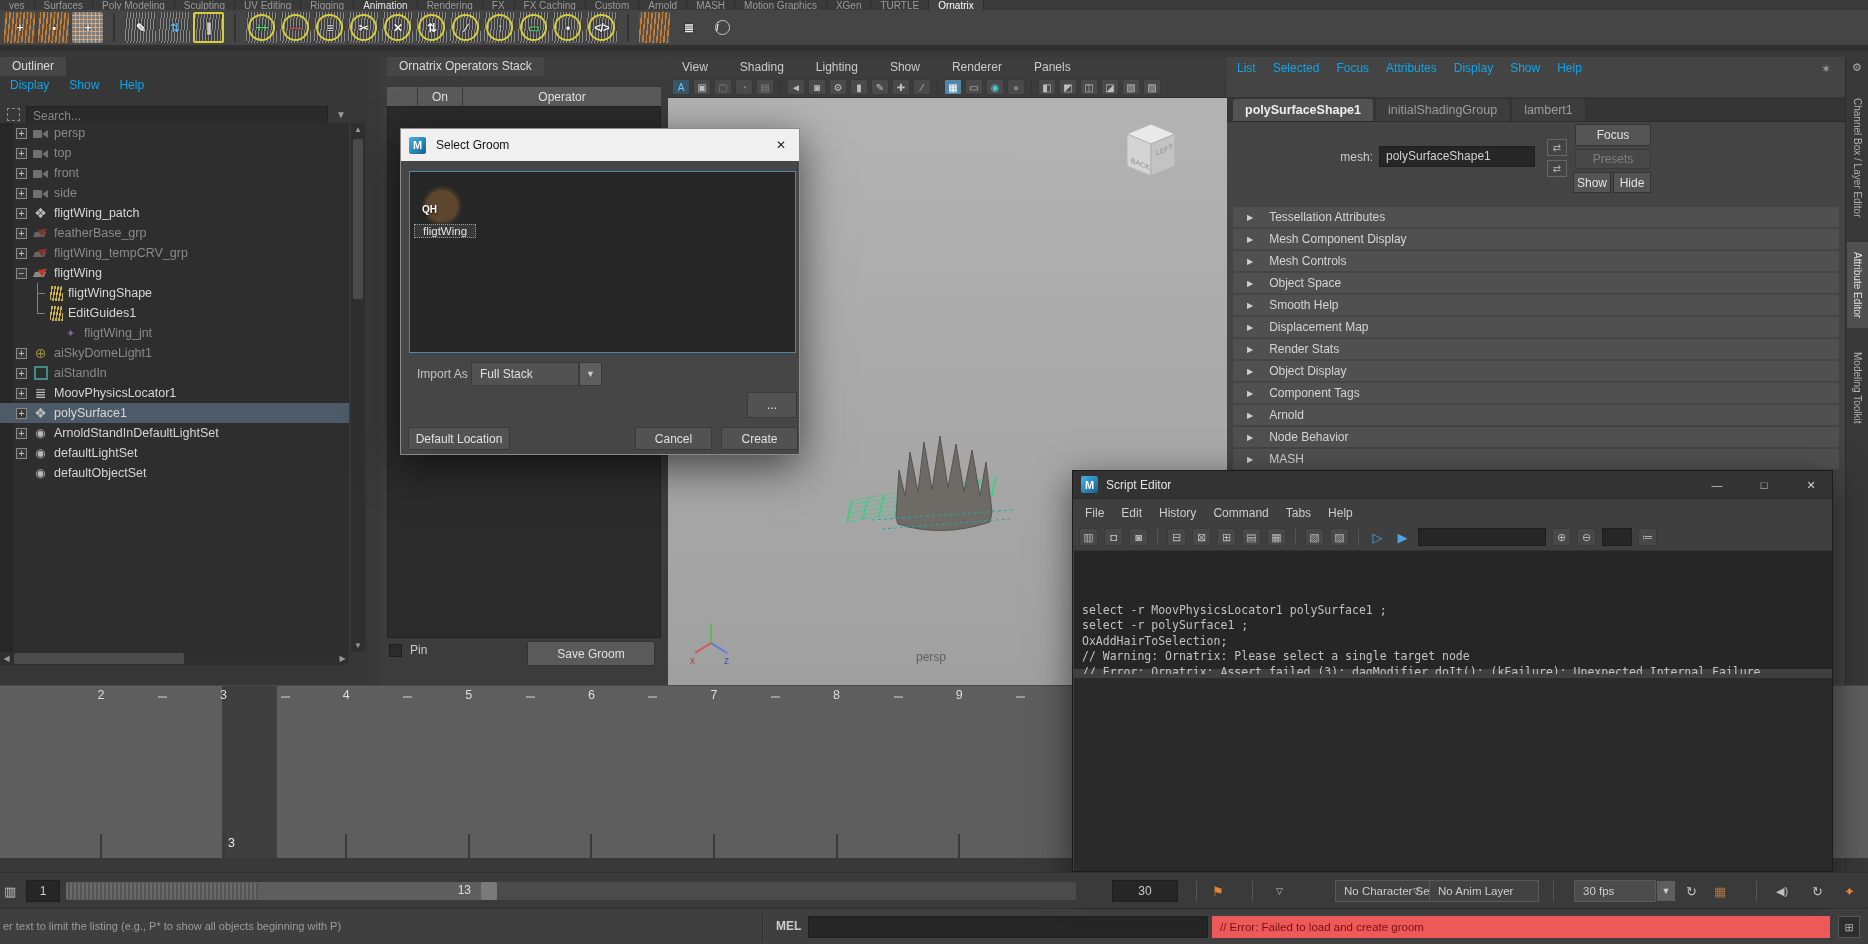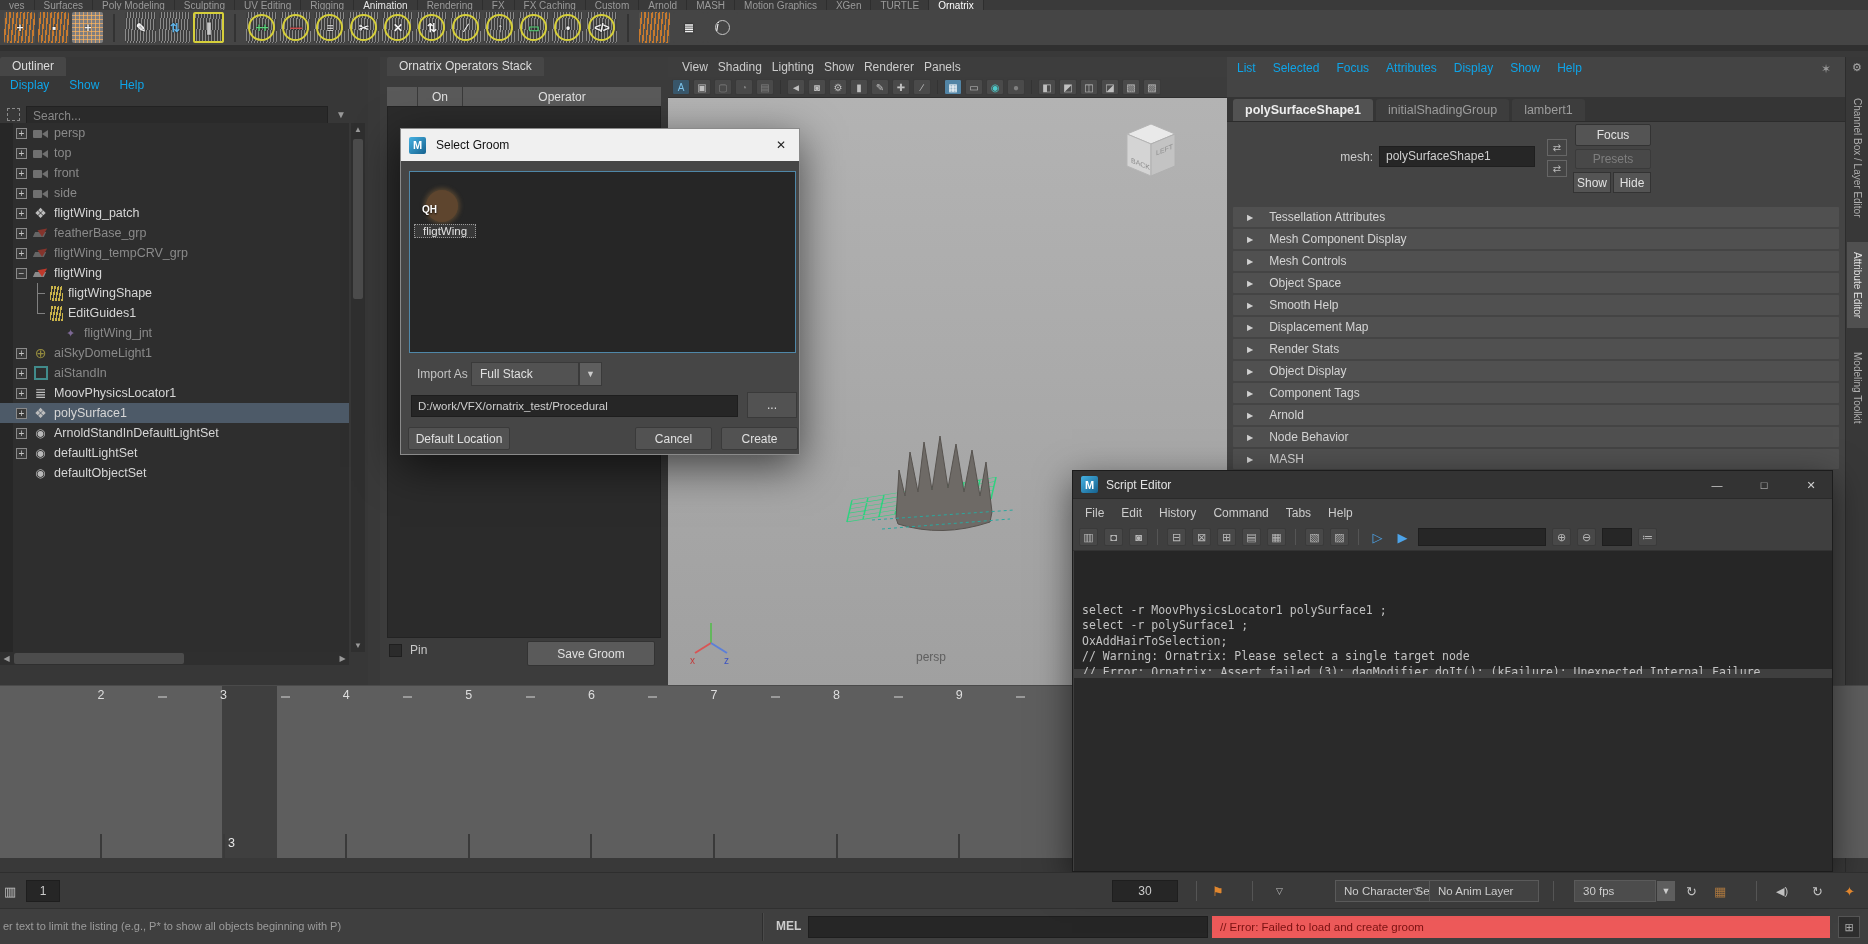--- a/index.html
+++ b/index.html
@@ -74,21 +74,21 @@
   
   #stack{left:380px;top:57px;width:288px;height:628px;background:#3c3c3c}
   #stack-header{position:absolute;left:7px;top:30px;width:274px;height:19px;display:flex;gap:1px;background:#3a3a3a}
   #stack-header .cell{background:#5a5a5a;color:#e0e0e0;display:grid;place-items:center;font-size:12px}
   #stack-body{position:absolute;left:7px;top:49px;width:274px;height:532px;background:#2b2b2b;border:1px solid #232323}
   #stack-pin{position:absolute;left:9px;top:586px;display:flex;align-items:center;gap:8px}
   #stack-pin .cb{width:13px;height:13px;background:#2b2b2b;border:1px solid #1f1f1f}
   #stack-save{position:absolute;left:147px;top:584px;width:128px;height:25px;background:#5a5a5a;border:1px solid #333;border-radius:2px;color:#e0e0e0;display:grid;place-items:center}
   
   #viewport{left:668px;top:57px;width:559px;height:628px;background:#3d3d3d}
-  #vp-menus{position:absolute;left:14px;top:0;height:20px;display:flex;align-items:center;gap:10px;color:#ccc}
+  #vp-menus{position:absolute;left:14px;top:0;height:20px;display:flex;align-items:center;gap:32px;color:#ccc}
   #vp-icons{position:absolute;left:0;top:20px;width:559px;height:21px;background:#3c3c3c;display:flex;align-items:center;gap:3px;padding-left:4px;border-bottom:1px solid #2f2f2f}
   .vic{min-width:18px;height:16px;display:grid;place-items:center;font-size:10px;color:#bfbfbf;background:#4a4a4a;border:1px solid #3a3a3a;border-radius:2px}
   .vic.blue{color:#7cc4ec;background:#39576b}
   .vic.bluebg{background:#5285a6;color:#fff}
   .vic.teal{color:#4ec9c9}
   .vic.dim{color:#808080}
   .vic-sep{width:1px;height:14px;background:#333;margin:0 3px}
   #vp-canvas{position:absolute;left:0;top:41px;width:559px;height:587px;background:linear-gradient(#b3b3b3,#a0a0a0)}
   #viewcube{position:absolute;left:452px;top:20px}
   #fur{position:absolute;left:170px;top:300px}
@@ -777,30 +777,36 @@
   <div id="sg-list">
     <div id="sg-item">
       <div class="furball"></div>
       <span id="sg-badge">QH</span>
       <div id="sg-item-label">fligtWing</div>
     </div>
   </div>
   <span id="sg-importas">Import As</span>
   <div id="sg-select">Full Stack</div>
   <span id="sg-select-arrow">▼</span>
-  <div id="sg-path">D:/work/VFX/ornatrix_test/Procedural</div>
   <div id="sg-browse">...</div>
   <div class="sg-btn" style="left:7px;width:102px">Default Location</div>
   <div class="sg-btn" style="left:234px;width:77px">Cancel</div>
   <div class="sg-btn" style="left:320px;width:77px">Create</div>
 </div>
 
 <div id="rangerow" class="abs">
   <span class="rr-ic" style="left:4px">▥</span>
   <span class="rr-field" style="left:26px;width:34px">1</span>
+  <div id="rr-track">
+    <div id="rr-thumb">
+      <span id="rr-hatch"></span>
+      <span id="rr-thumb-label">13</span>
+      <span id="rr-handle"></span>
+    </div>
+  </div>
   <span class="rr-field" style="left:1112px;width:66px">30</span>
   <span class="rr-sep" style="left:1196px"></span>
   <span class="rr-ic orange" style="left:1212px">⚑</span>
   <span class="rr-sep" style="left:1252px"></span>
   <span class="rr-ic" style="left:1276px;font-size:9px">▽</span>
   <span class="rr-box" style="left:1335px;width:114px">No Character Set</span>
   <span class="rr-ic" style="left:1413px;font-size:9px">▽</span>
   <span class="rr-box" style="left:1429px;width:110px">No Anim Layer</span>
   <span class="rr-sep" style="left:1553px"></span>
   <span class="rr-box" id="rr-fps" style="left:1574px;width:82px">30 fps</span>

